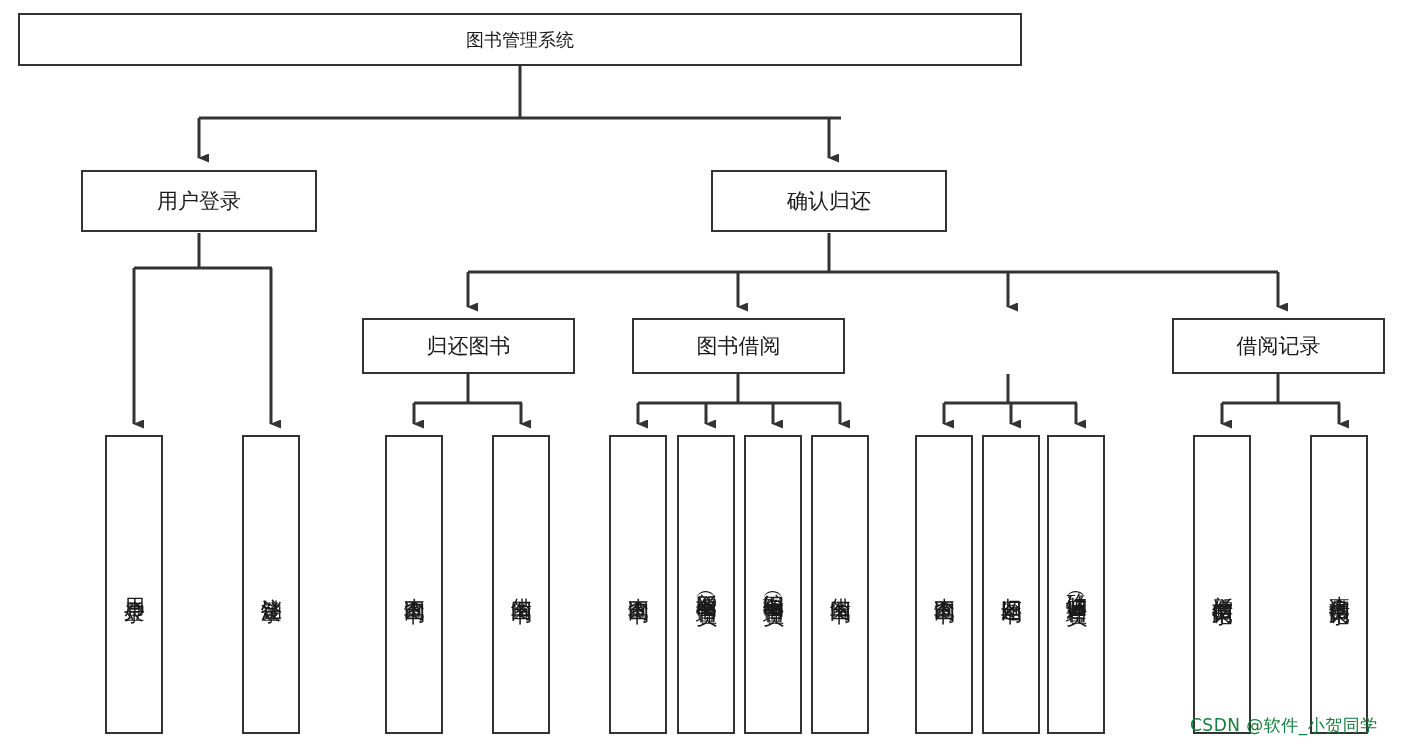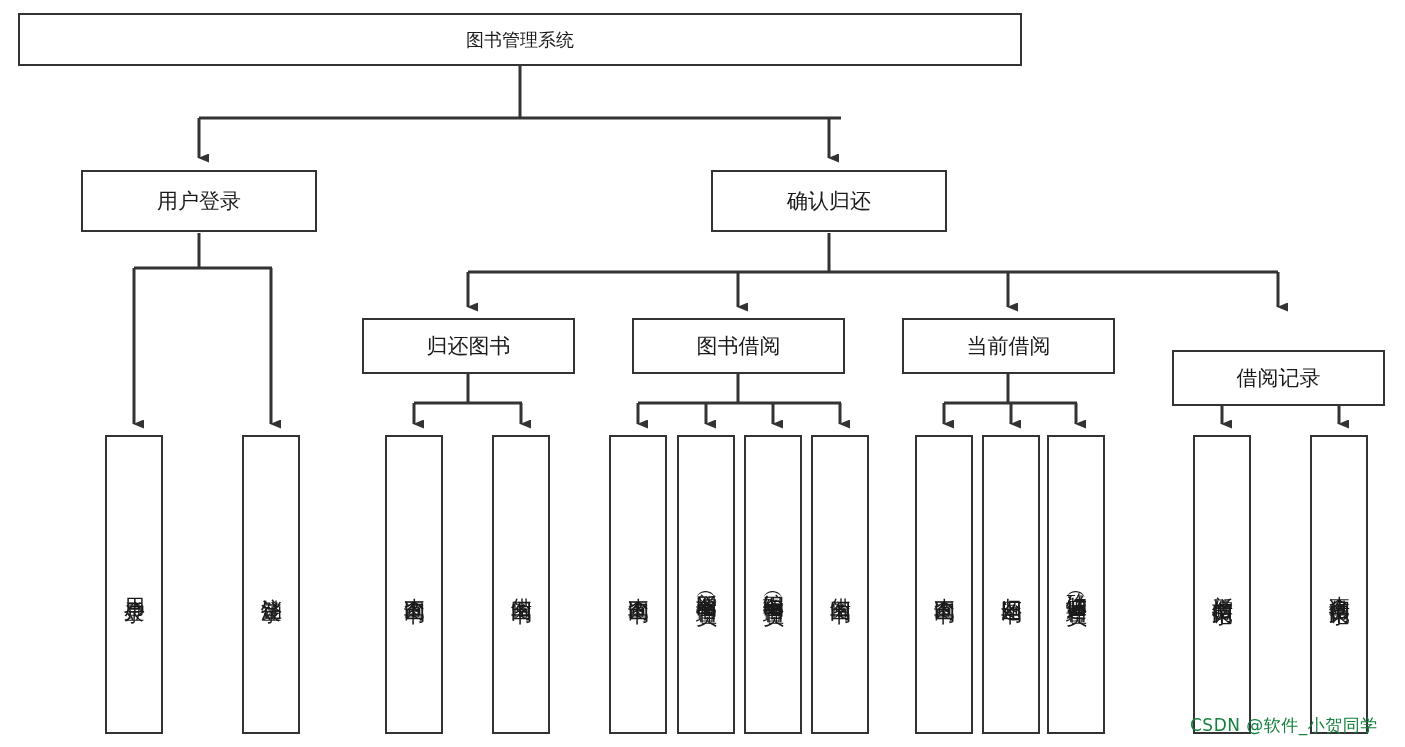--- a/index.html
+++ b/index.html
@@ -139,24 +139,21 @@
   <div class="node horiz" style="left:711px; top:170px; width:236px; height:62px;">
     <span class="node-label">确认归还</span>
   </div>
 
   <div class="node horiz" style="left:362px; top:318px; width:213px; height:56px;">
     <span class="node-label">归还图书</span>
   </div>
   <div class="node horiz" style="left:632px; top:318px; width:213px; height:56px;">
     <span class="node-label">图书借阅</span>
   </div>
-  <div class="node horiz" style="left:902px; top:318px; width:213px; height:56px;">
-    <span class="node-label">当前借阅</span>
-  </div>
-  <div class="node horiz" style="left:1172px; top:318px; width:213px; height:56px;margin-top:32px;">
+  <div class="node horiz" style="left:1172px; top:318px; width:213px; height:56px;">
     <span class="node-label">借阅记录</span>
   </div>
 
   <div class="node vert" style="left:105px; top:435px; width:58px; height:299px;">
     <span class="node-label">用户登录</span>
   </div>
   <div class="node vert" style="left:242px; top:435px; width:58px; height:299px;">
     <span class="node-label">注销登录</span>
   </div>
 

